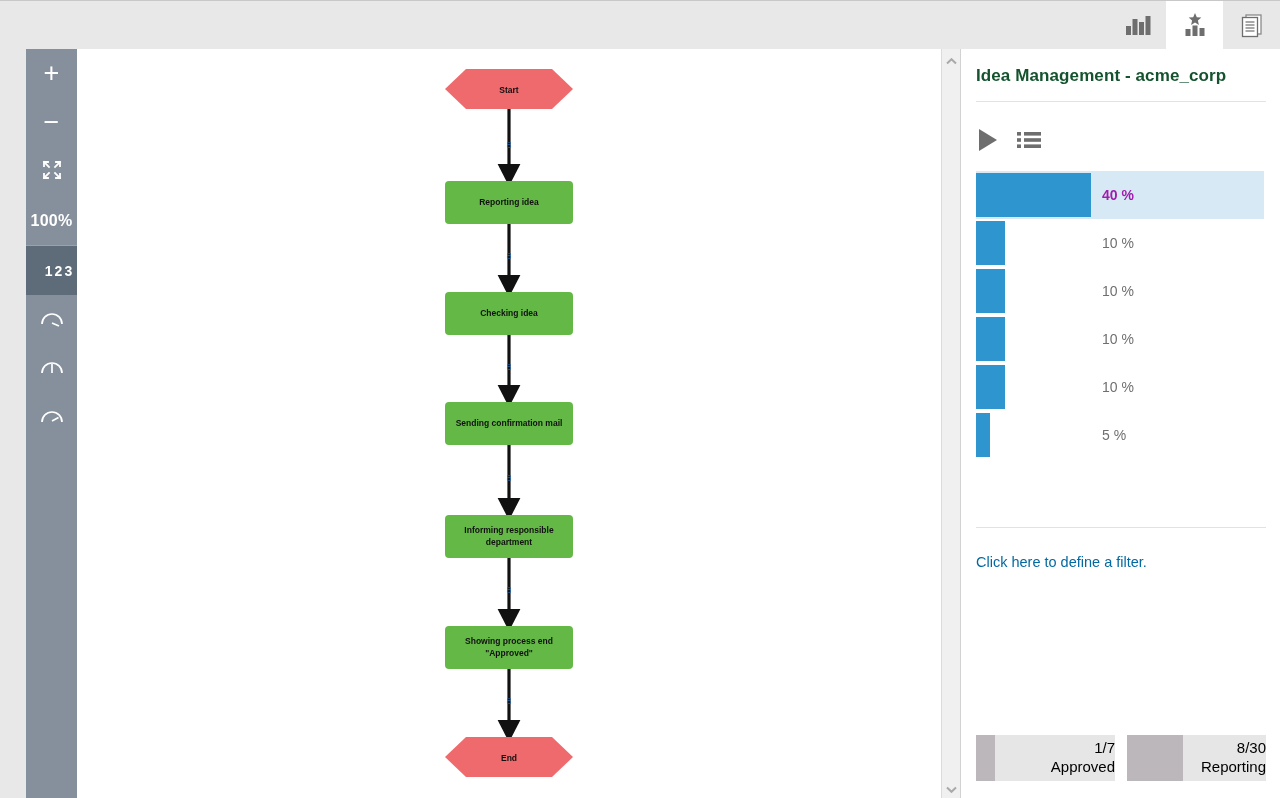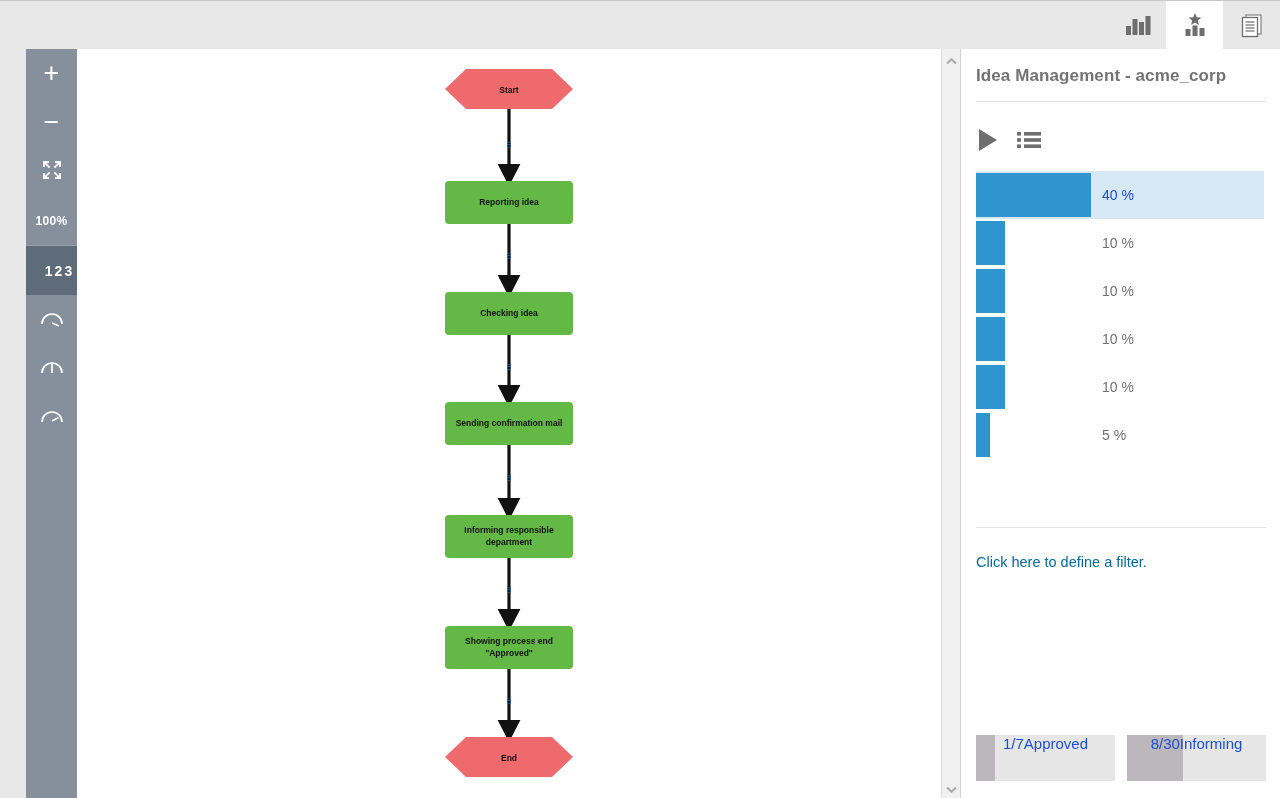--- a/index.html
+++ b/index.html
@@ -53,21 +53,21 @@
   .lb-item {
     width: 51px; height: 49px;
     display: flex; align-items: center; justify-content: center;
     color: #ffffff;
     cursor: pointer;
     user-select: none;
   }
   .lb-item.active { background: #5e6b78; }
   .lb-plus { font-size: 27px; font-weight: 300; line-height: 1; }
   .lb-minus { font-size: 27px; font-weight: 300; line-height: 1; }
-  .lb-zoomtext { font-size: 12px; font-weight: bold; letter-spacing: .3px; }
+  .lb-zoomtext { font-size: 16px; font-weight: bold; letter-spacing: .3px; }
   .lb-123 { font-size: 14px; font-weight: bold; letter-spacing: 2px; margin-left: 16px; }
   .lb-sep {
     height: 1px; background: #9aa2ad; margin: 0 0px;
   }
 
   
   .canvas-wrap {
     position: absolute;
     left: 26px; top: 48px;
     width: 934px; height: 750px;
@@ -107,21 +107,21 @@
     left: 960px; top: 48px;
     width: 320px; height: 750px;
     background: #ffffff;
     border-left: 1px solid #d2d2d2;
   }
   .rp-title {
     position: absolute;
     left: 15px; top: 17px;
     font-size: 17px;
     font-weight: bold;
-    color: #737373;
+    color: #14532d;
     letter-spacing: .1px;
   }
   .rp-divider {
     position: absolute;
     left: 15px;
     width: 290px; height: 1px;
     background: #e2e2e2;
   }
   .rp-divider.d1 { top: 52px; }
   .rp-divider.d2 { top: 478px; }
@@ -154,22 +154,22 @@
     flex: none;
   }
   .varrow.selected .varbar { height: 44px; }
   .varlabel {
     position: absolute;
     left: 126px;
     font-size: 14px;
     color: #6f6f6f;
   }
   .varrow.selected .varlabel {
-    font-weight: normal;
-    color: #1d4ed8;
+    font-weight: bold;
+    color: #a21caf;
   }
 
   .filter-text {
     position: absolute;
     left: 15px; top: 505px;
     font-size: 14.5px;
     color: #0369a1;
     cursor: pointer;
   }
 
@@ -189,24 +189,24 @@
     cursor: pointer;
   }
   .counter-fill {
     position: absolute;
     left: 0; top: 0; bottom: 0;
     background: #bcb7bb;
   }
   .counter-text {
     position: absolute;
     left: 0; top: 0; right: 0; bottom: 0;
-    display: flex; flex-direction: row;
-    align-items: flex-start; justify-content: center;
+    display: flex; flex-direction: column;
+    align-items: flex-end; justify-content: center;
     font-size: 15px;
-    color: #1d4ed8;
+    color: #000000;
     line-height: 1.25;
   }
 </style>
 </head>
 <body>
 
 <div id="app">
 
   <div class="topbar">
     <div class="topbar-tools">
@@ -468,21 +468,21 @@
         <div class="counter-text">
           <span>1/7</span>
           <span>Approved</span>
         </div>
       </div>
 
       <div class="counter">
         <div class="counter-fill" style="width:40%"></div>
         <div class="counter-text">
           <span>8/30</span>
-          <span>Informing</span>
+          <span>Reporting</span>
         </div>
       </div>
 
     </div>
 
   </div>
 
 </div>
 
 </body></html>

